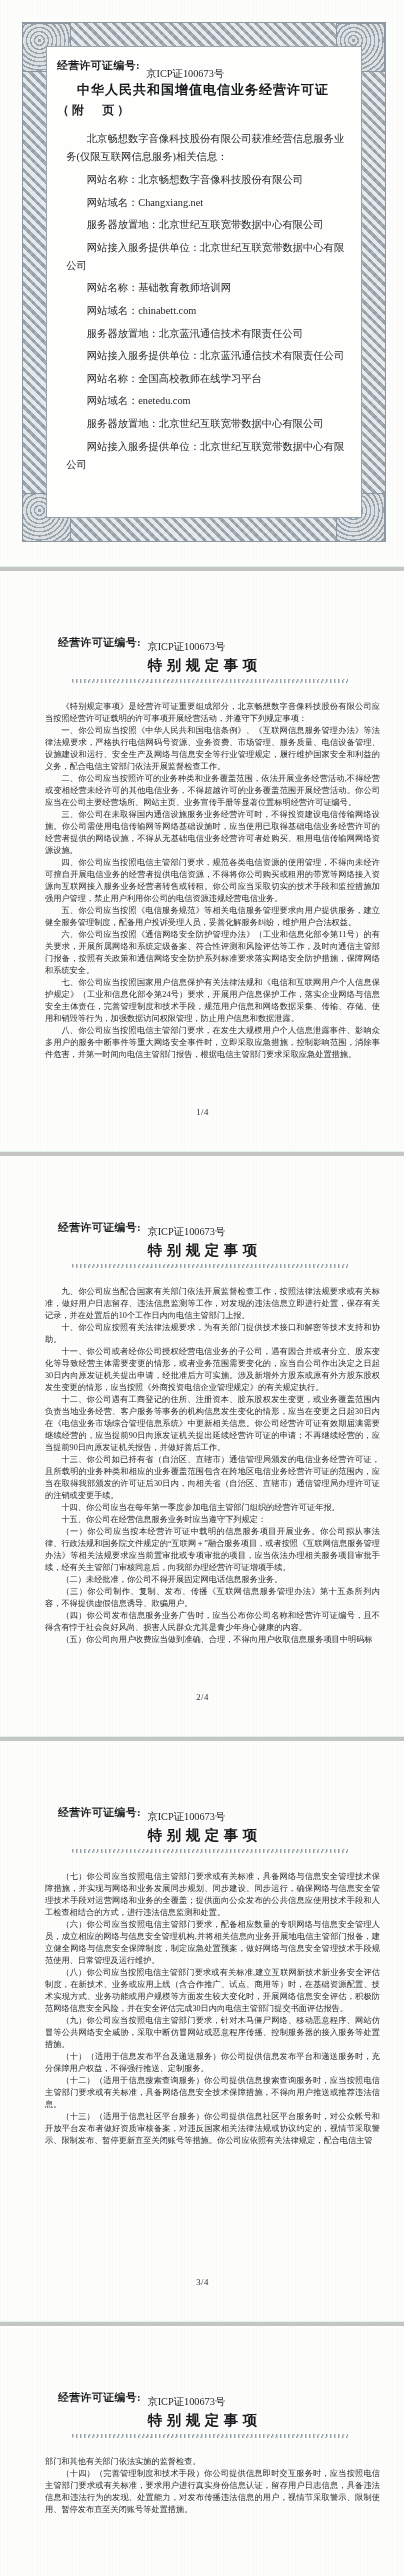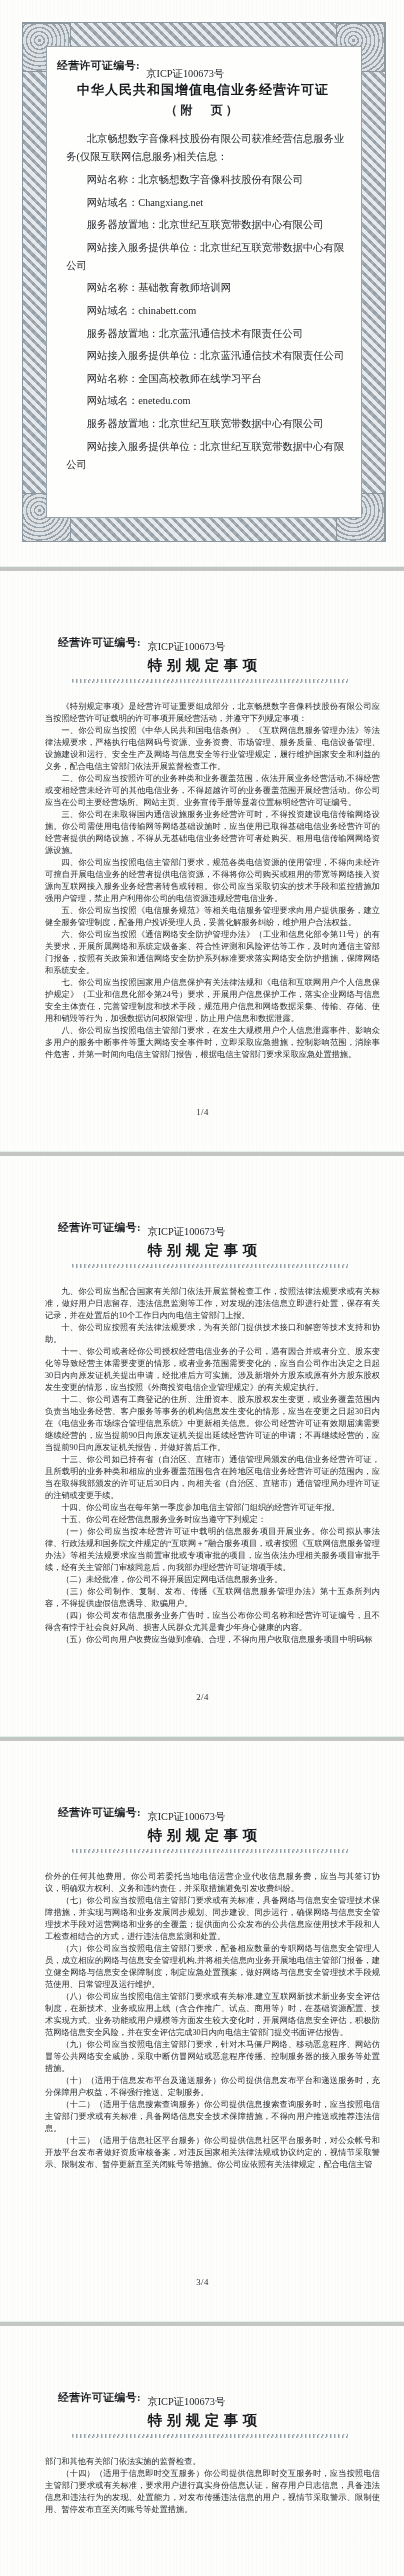--- a/index.html
+++ b/index.html
@@ -37,21 +37,21 @@
   }
   .p1-content{position:absolute;inset:0;padding:12.4px 11.3px 0 10.3px;}
   .lic{display:flex;align-items:flex-start;}
   .lic-label{font-weight:bold;font-size:10.8px;letter-spacing:0.5px;color:#1c1f22;}
   .lic-no{font-size:10.3px;margin-left:6.2px;position:relative;top:7.2px;color:#24282c;}
   .prov .lic-no{top:3.6px;}
   .p1-title{
     margin:7.2px 0 0 0;text-align:center;font-size:13px;font-weight:bold;
     letter-spacing:1px;color:#16191c;
   }
-  .p1-subtitle{margin-top:3.6px;text-align:center;font-size:12px;font-weight:bold;letter-spacing:3.1px;}
+  .p1-subtitle{margin-top:3.6px;font-size:12px;font-weight:bold;letter-spacing:3.1px;}
   .p1-body{margin:11.3px 0 0 9.3px;font-size:10.3px;line-height:18px;color:#23272b;}
   .p1-line{white-space:nowrap;}
   .p1-line.ind{text-indent:2em;}
   .p1-line.gap{margin-top:4.6px;}
 
   
   .prov{height:580px;}
   .prov-last{height:550px;}
   .prov .lic{position:absolute;top:65px;left:58px;}
   .prov-title{
@@ -167,21 +167,20 @@
   <div class="divider"></div>
 
   <section class="page prov">
     <div class="lic">
       <span class="lic-label">经营许可证编号:</span>
       <span class="lic-no">京ICP证100673号</span>
     </div>
     <h2 class="prov-title">特别规定事项</h2>
     <div class="wavy"></div>
     <div class="prov-body">
-      <p class="para">价外的任何其他费用。你公司若委托当地电信运营企业代收信息服务费，应当与其签订协议，明确双方权利、义务和违约责任，并采取措施避免引发收费纠纷。</p>
       <p class="para ind">（七）你公司应当按照电信主管部门要求或有关标准，具备网络与信息安全管理技术保障措施，并实现与网络和业务发展同步规划、同步建设、同步运行，确保网络与信息安全管理技术手段对运营网络和业务的全覆盖；提供面向公众发布的公共信息应使用技术手段和人工检查相结合的方式，进行违法信息监测和处置。</p>
       <p class="para ind">（六）你公司应当按照电信主管部门要求，配备相应数量的专职网络与信息安全管理人员，成立相应的网络与信息安全管理机构,并将相关信息向业务开展地电信主管部门报备，建立健全网络与信息安全保障制度，制定应急处置预案，做好网络与信息安全管理技术手段规范使用、日常管理及运行维护。</p>
       <p class="para ind">（八）你公司应当按照电信主管部门要求或有关标准,建立互联网新技术新业务安全评估制度，在新技术、业务或应用上线（含合作推广、试点、商用等）时，在基础资源配置、技术实现方式、业务功能或用户规模等方面发生较大变化时，开展网络信息安全评估，积极防范网络信息安全风险，并在安全评估完成30日内向电信主管部门提交书面评估报告。</p>
       <p class="para ind">（九）你公司应当按照电信主管部门要求，针对木马僵尸网络、移动恶意程序、网站仿冒等公共网络安全威胁，采取中断仿冒网站或恶意程序传播、控制服务器的接入服务等处置措施。</p>
       <p class="para ind">（十）（适用于信息发布平台及递送服务）你公司提供信息发布平台和递送服务时，充分保障用户权益，不得强行推送、定制服务。</p>
       <p class="para ind">（十二）（适用于信息搜索查询服务）你公司提供信息搜索查询服务时，应当按照电信主管部门要求或有关标准，具备网络信息安全技术保障措施，不得向用户推送或推荐违法信息。</p>
       <p class="para ind">（十三）（适用于信息社区平台服务）你公司提供信息社区平台服务时，对公众帐号和开放平台发布者做好资质审核备案，对违反国家相关法律法规或协议约定的，视情节采取警示、限制发布、暂停更新直至关闭账号等措施。你公司应依照有关法律规定，配合电信主管</p>
     </div>
     <div class="page-no">3/4</div>
   </section>
@@ -190,19 +189,19 @@
 
   <section class="page prov prov-last">
     <div class="lic">
       <span class="lic-label">经营许可证编号:</span>
       <span class="lic-no">京ICP证100673号</span>
     </div>
     <h2 class="prov-title">特别规定事项</h2>
     <div class="wavy"></div>
     <div class="prov-body">
       <p class="para">部门和其他有关部门依法实施的监督检查。</p>
-      <p class="para ind">（十四）（适用于信息即时交互服务）你公司提供信息即时交互服务时，应当按照电信主管部门要求或有关标准，要求用户进行真实身份信息认证，留存用户日志信息，具备违法信息和违法行为的发现、处置能力，对发布传播违法信息的用户，视情节采取警示、限制使用、暂停发布直至关闭账号等处置措施。</p>
+      <p class="para ind">（十四）（完善管理制度和技术手段）你公司提供信息即时交互服务时，应当按照电信主管部门要求或有关标准，要求用户进行真实身份信息认证，留存用户日志信息，具备违法信息和违法行为的发现、处置能力，对发布传播违法信息的用户，视情节采取警示、限制使用、暂停发布直至关闭账号等处置措施。</p>
     </div>
 
   </section>
 
 </div>
 
 
 </body></html>

